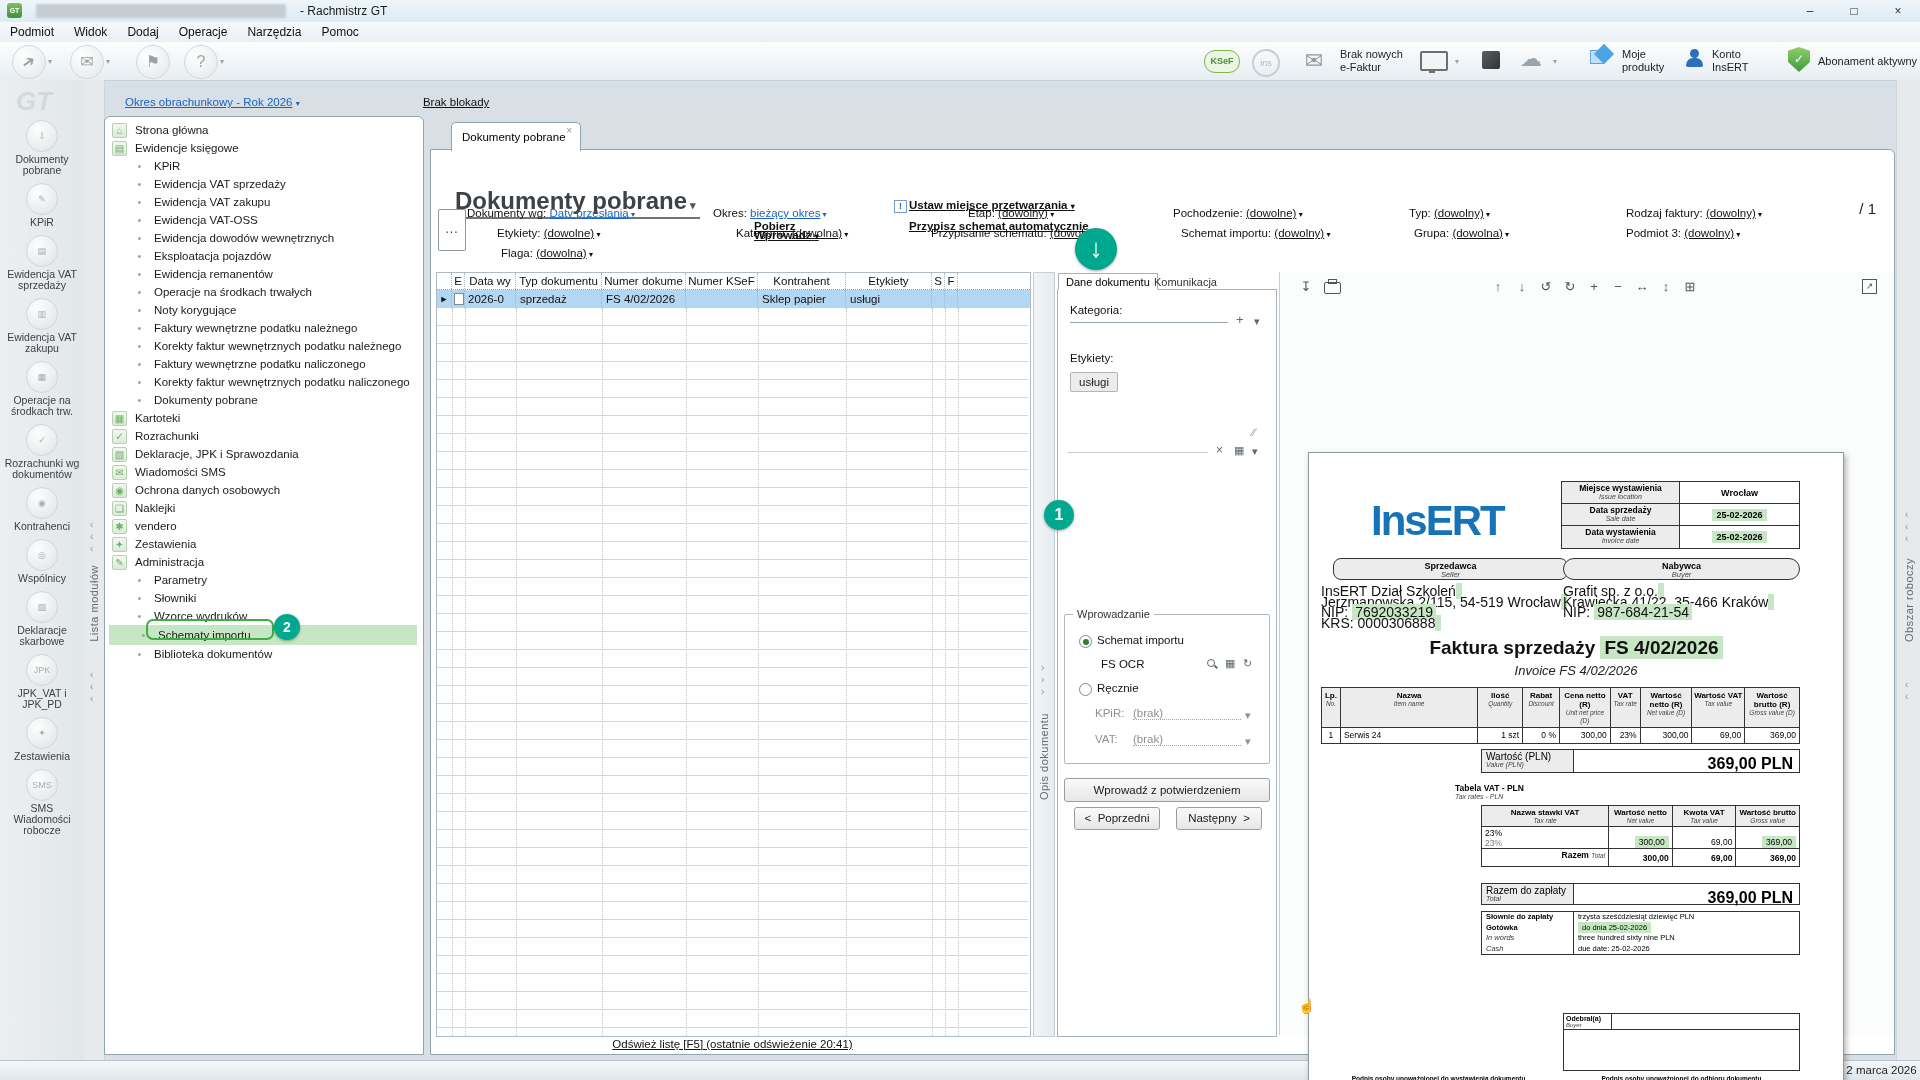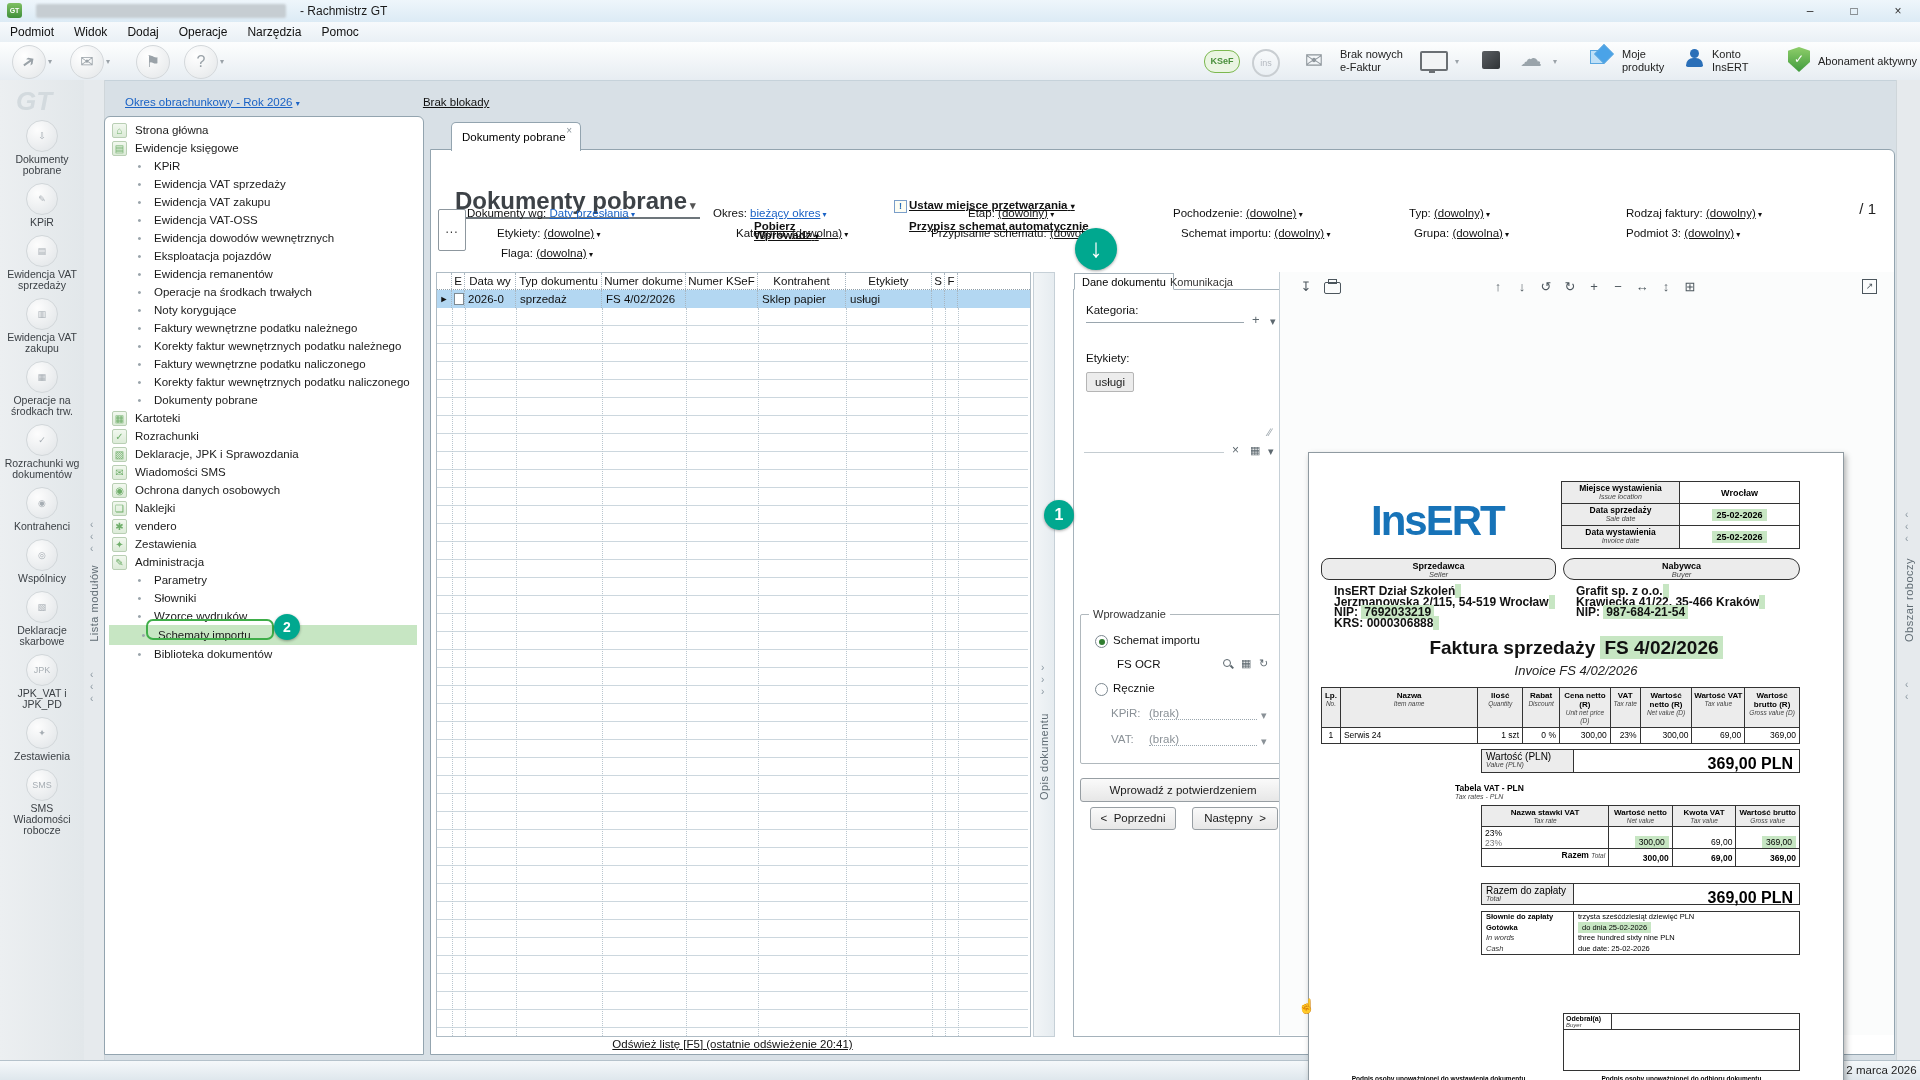--- a/index.html
+++ b/index.html
@@ -70,21 +70,21 @@
   .dtable{position:absolute;left:5px;top:122px;width:593px;height:763px;border:1px solid #aebbc4;}
   .thead{display:flex;height:16px;border-bottom:1px dotted #8fa0ab;background:#fff;font-size:11.5px;color:#111;}
   .thead > div{border-right:1px dotted #a9b6c0;text-align:center;overflow:hidden;white-space:nowrap;box-sizing:border-box;line-height:16px;}
   .tbody{position:absolute;left:0;top:35px;width:591px;bottom:0;background:repeating-linear-gradient(#ffffff 0 17px,#ccd7de 17px 18px);}
   .colline{position:absolute;top:35px;bottom:0;width:0;border-left:1px dotted #b9c6cf;}
   .doc-ic{display:inline-block;width:8px;height:10px;background:#fff;border:1px solid #7f8a91;margin:3px 2px;}
   .refresh-link{position:absolute;left:5px;top:888px;width:593px;text-align:center;font-size:11.5px;color:#111;text-decoration:underline;}
   
   .split-strip{position:absolute;left:602px;top:122px;width:20px;height:763px;background:linear-gradient(90deg,#f2f5f7,#e6ecf0);border:1px solid #c6d0d7;}
   
-  .docpanel{position:absolute;left:642px;top:139px;width:218px;height:746px;border:1px solid #a5b2bb;background:#fff;padding-left:35px;}
+  .docpanel{position:absolute;left:626px;top:139px;width:218px;height:746px;border:1px solid #a5b2bb;background:#fff;}
   .dp-tab{position:absolute;top:-17px;height:17px;font-size:11px;line-height:16px;padding:0 7px;box-sizing:border-box;}
   .dp-tab.active{background:#fff;border:1px solid #a5b2bb;border-bottom:1px solid #fff;}
   .dp-tab.idle{color:#333;border:1px solid transparent;}
   .dp-label{position:absolute;font-size:11.5px;color:#111;}
   .combo-line{position:absolute;border-bottom:1px solid #9aa6ae;}
   .chip{position:absolute;background:#ececec;border:1px solid #b5b5b5;border-radius:2px;font-size:11.5px;padding:3px 8px;color:#222;}
   .sm-ic{position:absolute;font-size:11px;color:#5d686f;}
   .groupbox{position:absolute;left:6px;top:324px;width:204px;height:148px;border:1px solid #b0b8bd;border-radius:2px;}
   .grouplegend{position:absolute;left:8px;top:-7px;background:#fff;padding:0 4px;font-size:11px;color:#333;}
   .radio{position:absolute;width:11px;height:11px;border:1px solid #7c8890;border-radius:50%;background:#fff;}
@@ -110,21 +110,21 @@
   .m-row{display:flex;height:22px;border-bottom:1px solid #333;}
   .m-row:last-child{border-bottom:none;}
   .m-label{width:118px;background:#ececec;border-right:1px solid #333;text-align:center;padding-top:2px;}
   .m-label .pl{font-size:8.5px;font-weight:bold;display:block;line-height:9px;}
   .m-label .en{font-size:7px;font-style:italic;color:#444;display:block;line-height:8px;}
   .m-val{flex:1;text-align:center;font-size:9px;font-weight:bold;padding-top:6px;}
   .hl{background:#c7e6c3;padding:1px 4px;}
   .party-h{position:absolute;top:105px;height:22px;border:1px solid #333;background:#ececec;text-align:center;padding-top:2px;}
   .party-h .pl{font-size:9px;font-weight:bold;display:block;line-height:10px;}
   .party-h .en{font-size:7.5px;font-style:italic;color:#444;display:block;line-height:8px;}
-  .plines{position:absolute;top:133px;font-size:12px;font-weight:bold;line-height:10.5px;color:#111;margin-left:13px;}
+  .plines{position:absolute;top:133px;font-size:14px;font-weight:normal;line-height:10.5px;color:#111;}
   .inv-title{position:absolute;left:0;top:184px;width:100%;text-align:center;font-size:19px;font-weight:bold;color:#111;}
   .inv-sub{position:absolute;left:0;top:210px;width:100%;text-align:center;font-size:13px;font-style:italic;color:#222;}
   .itbl{position:absolute;left:12px;top:234px;width:479px;border:1px solid #333;}
   .itbl-h{display:flex;background:#ececec;border-bottom:1px solid #333;}
   .itbl-h > div{border-right:1px solid #333;text-align:center;padding:3px 1px;min-height:34px;}
   .itbl-h > div:last-child,.itbl-r > div:last-child{border-right:none;}
   .itbl-h .pl{font-size:8px;font-weight:bold;display:block;line-height:9px;}
   .itbl-h .en{font-size:6.5px;font-style:italic;color:#444;display:block;line-height:7.5px;}
   .itbl-r{display:flex;height:15px;font-size:8.5px;}
   .itbl-r > div{border-right:1px solid #333;line-height:14px;padding:0 3px;overflow:hidden;}
@@ -650,21 +650,21 @@
 
             <div class="m-row">
               <div class="m-label">
                 <span class="pl">Data wystawienia</span>
                 <span class="en">Invoice date</span>
               </div>
               <div class="m-val"><span class="hl">25-02-2026</span></div>
             </div>
           </div>
 
-        <div class="party-h" style="left:12px;width:235px;border-radius:8px;">
+        <div class="party-h" style="left:24px;width:235px;border-radius:8px;">
           <span class="pl">Sprzedawca</span>
             <span class="en">Seller</span>
         </div>
         <div class="party-h" style="left:254px;width:237px;border-radius:11px;">
           <span class="pl">Nabywca</span>
             <span class="en">Buyer</span>
         </div>
         <div class="plines" style="left:12px;">
 
         <div><span>InsERT Dział Szkoleń</span> <span class="hl" style="padding:0 3px;"></span></div>

